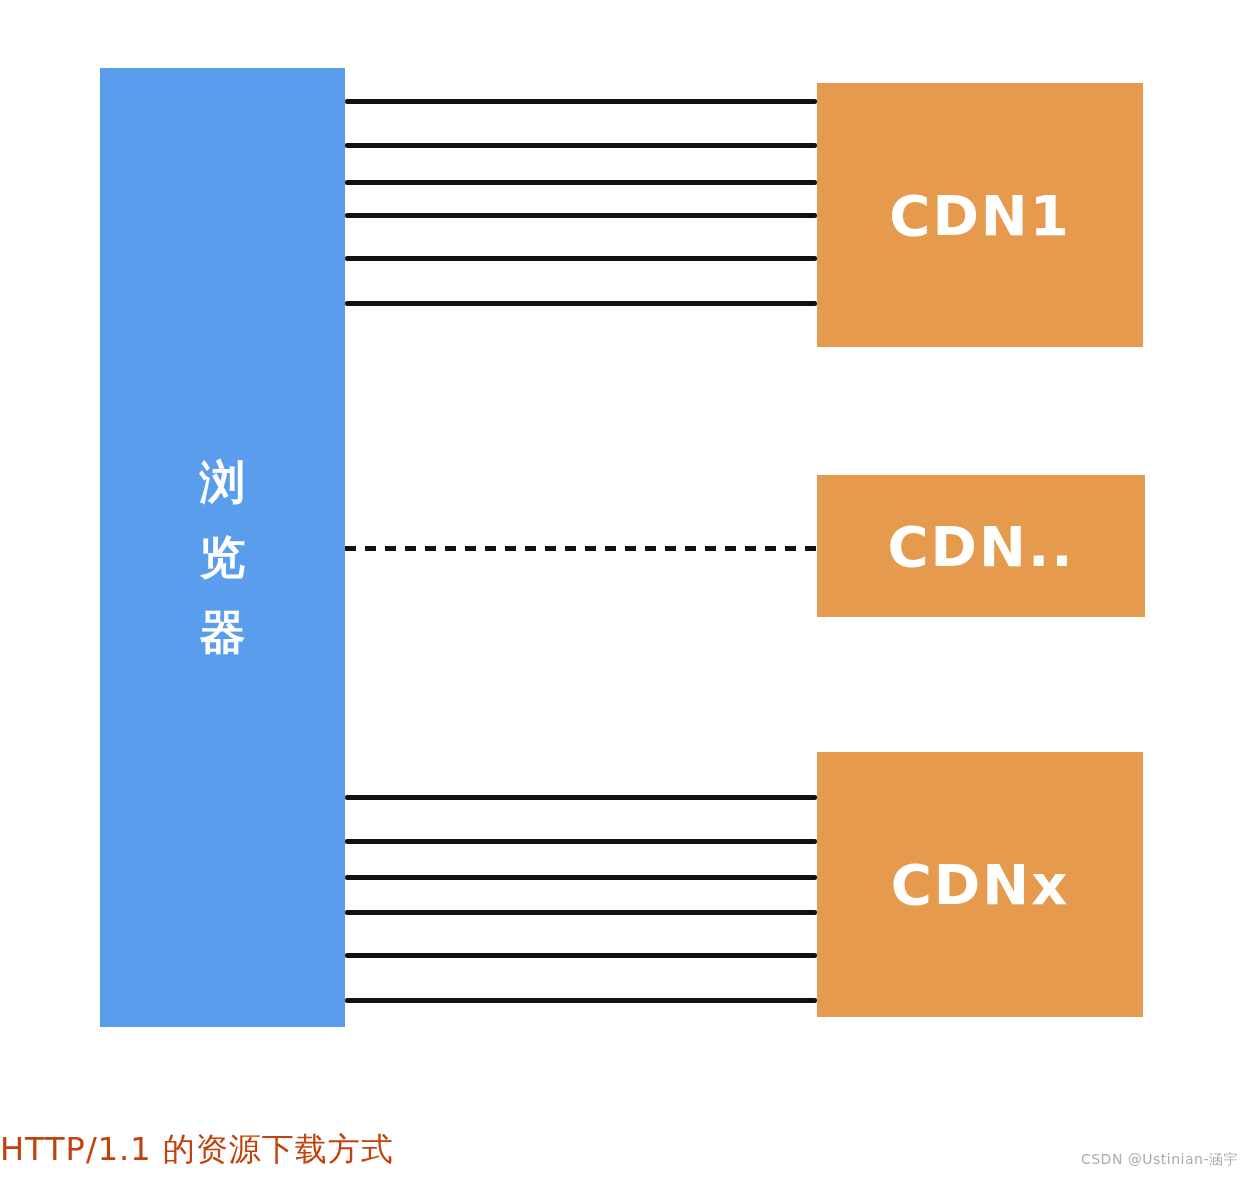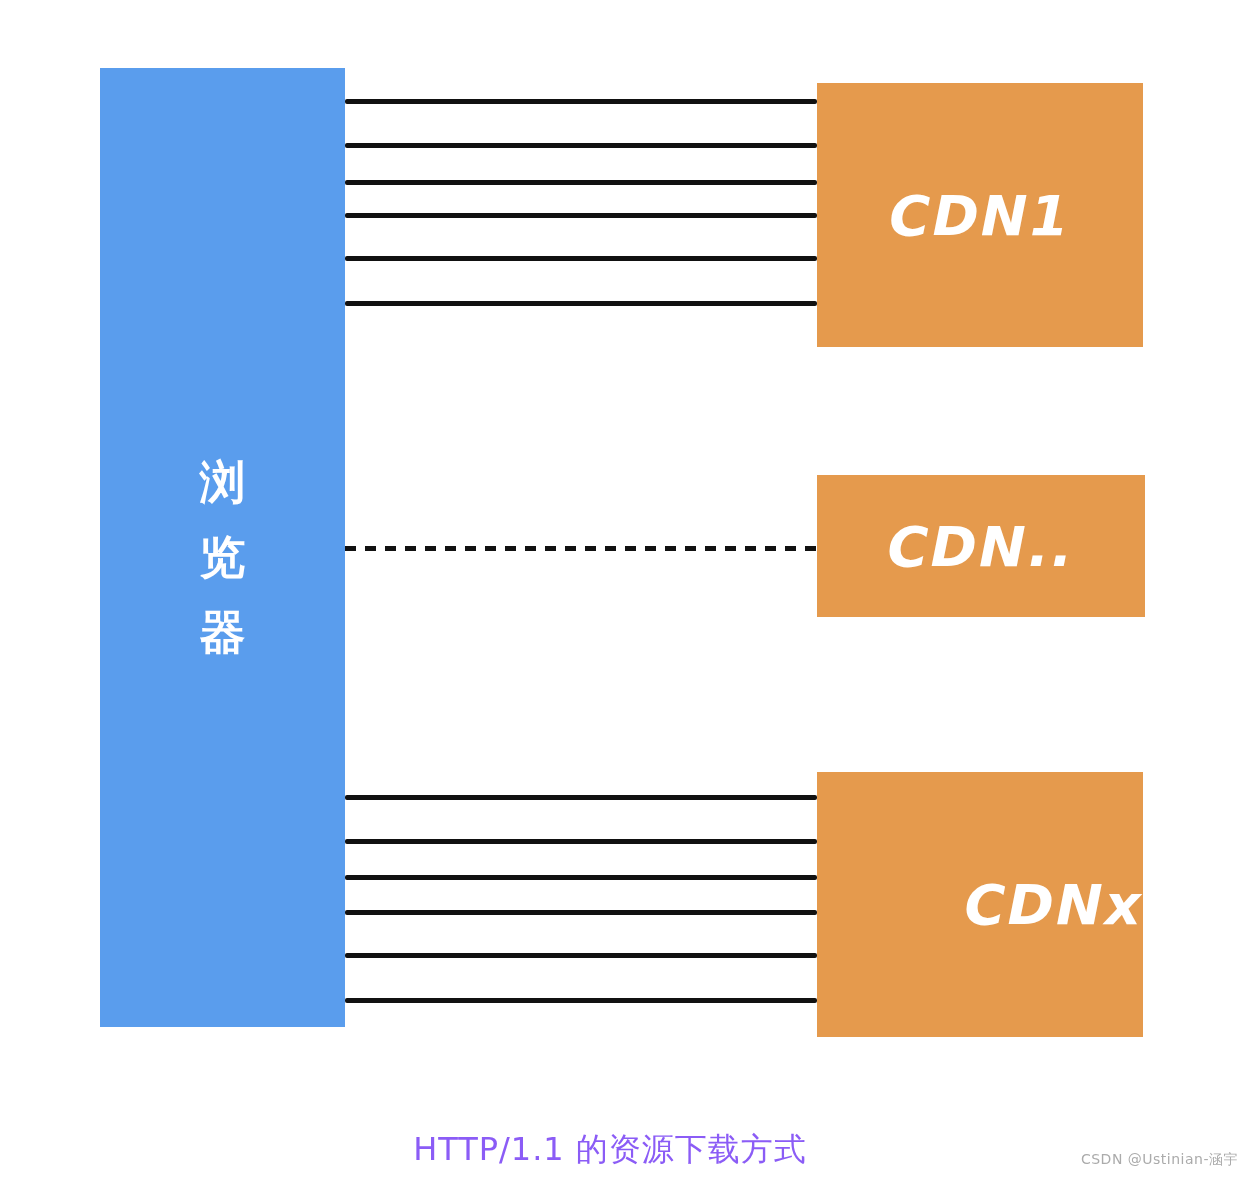--- a/index.html
+++ b/index.html
@@ -49,25 +49,24 @@
     background: #E59A4D;
     display: flex;
     align-items: center;
     justify-content: center;
   }
   .cdn .cdn-label {
     color: #ffffff;
     font-size: 56px;
     font-weight: bold;
     letter-spacing: 2px;
-    font-style: italic;
   }
   .cdn.cdn1  { top: 83px;  height: 264px; }
   .cdn.cdn_more { top: 475px; height: 142px; width: 328px; text-align: right; }
-  .cdn.cdnx  { top: 772px; height: 265px; justify-content: flex-end; }
+  .cdn.cdnx  { top: 752px; height: 265px; }
   
   .line {
     position: absolute;
     left: 345px;
     width: 472px;
     height: 5px;
     background: #111111;
     border-radius: 2px;
   }
   .line.dashed {
@@ -77,23 +76,22 @@
       transparent 11px, transparent 20px
     );
     border-radius: 0;
   }
   
   .caption {
     position: absolute;
     left: 0;
     top: 1128px;
     width: 1220px;
-    text-align: center;
     font-size: 32px;
-    color: #8b5cf6;
+    color: #c2410c;
     letter-spacing: 1px;
   }
   
   .watermark {
     position: absolute;
     right: 12px;
     top: 1151px;
     font-size: 14px;
     color: #ababab;
     text-shadow: 1px 1px 0 rgba(255,255,255,0.95);

